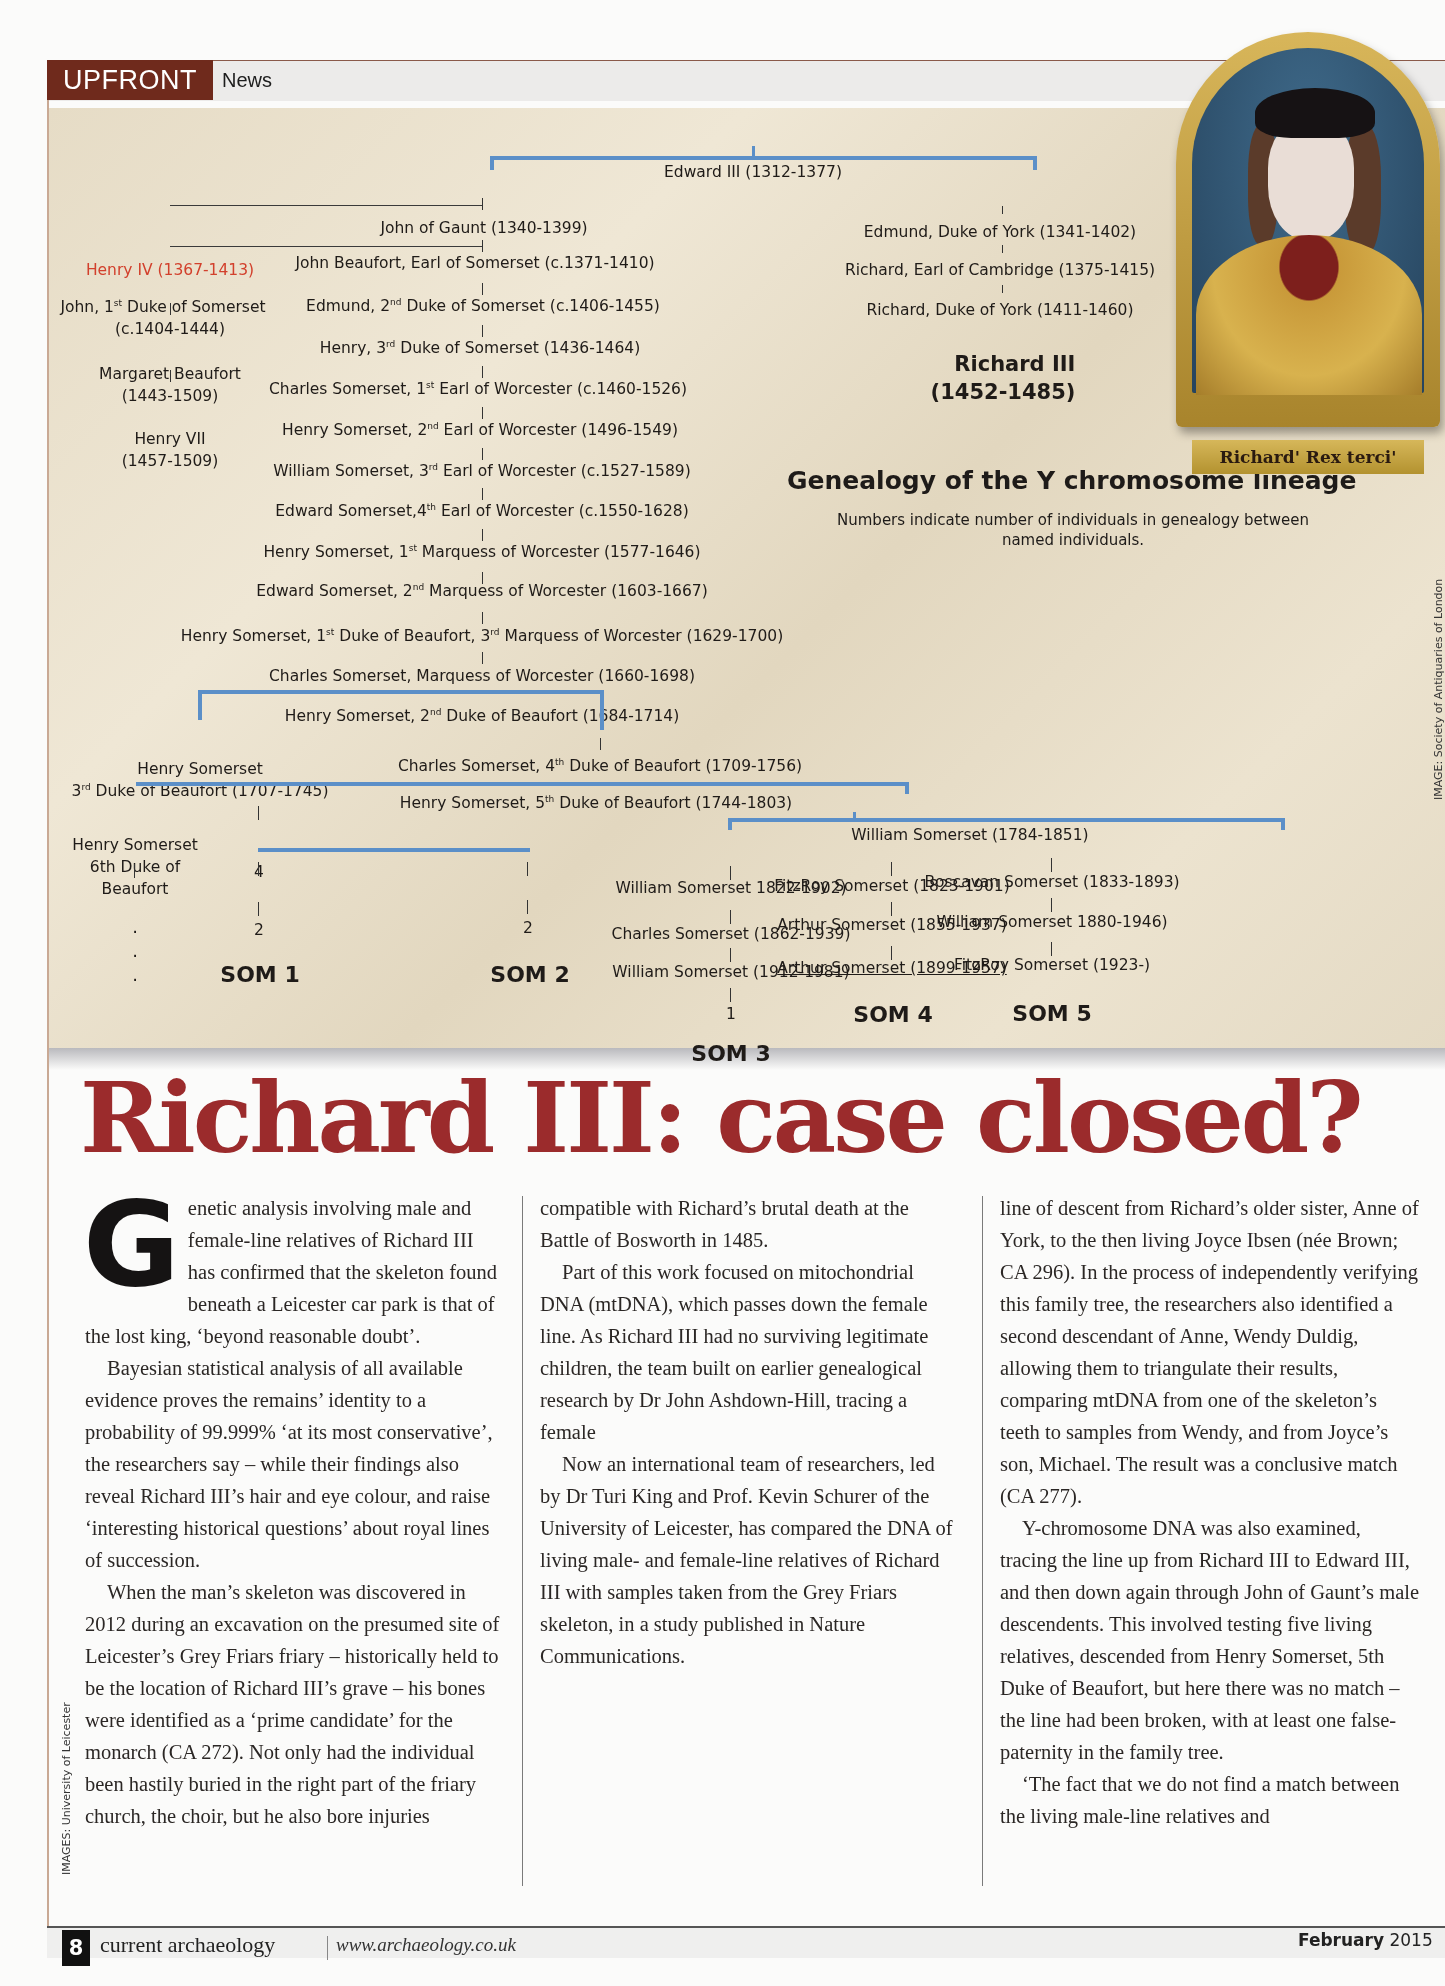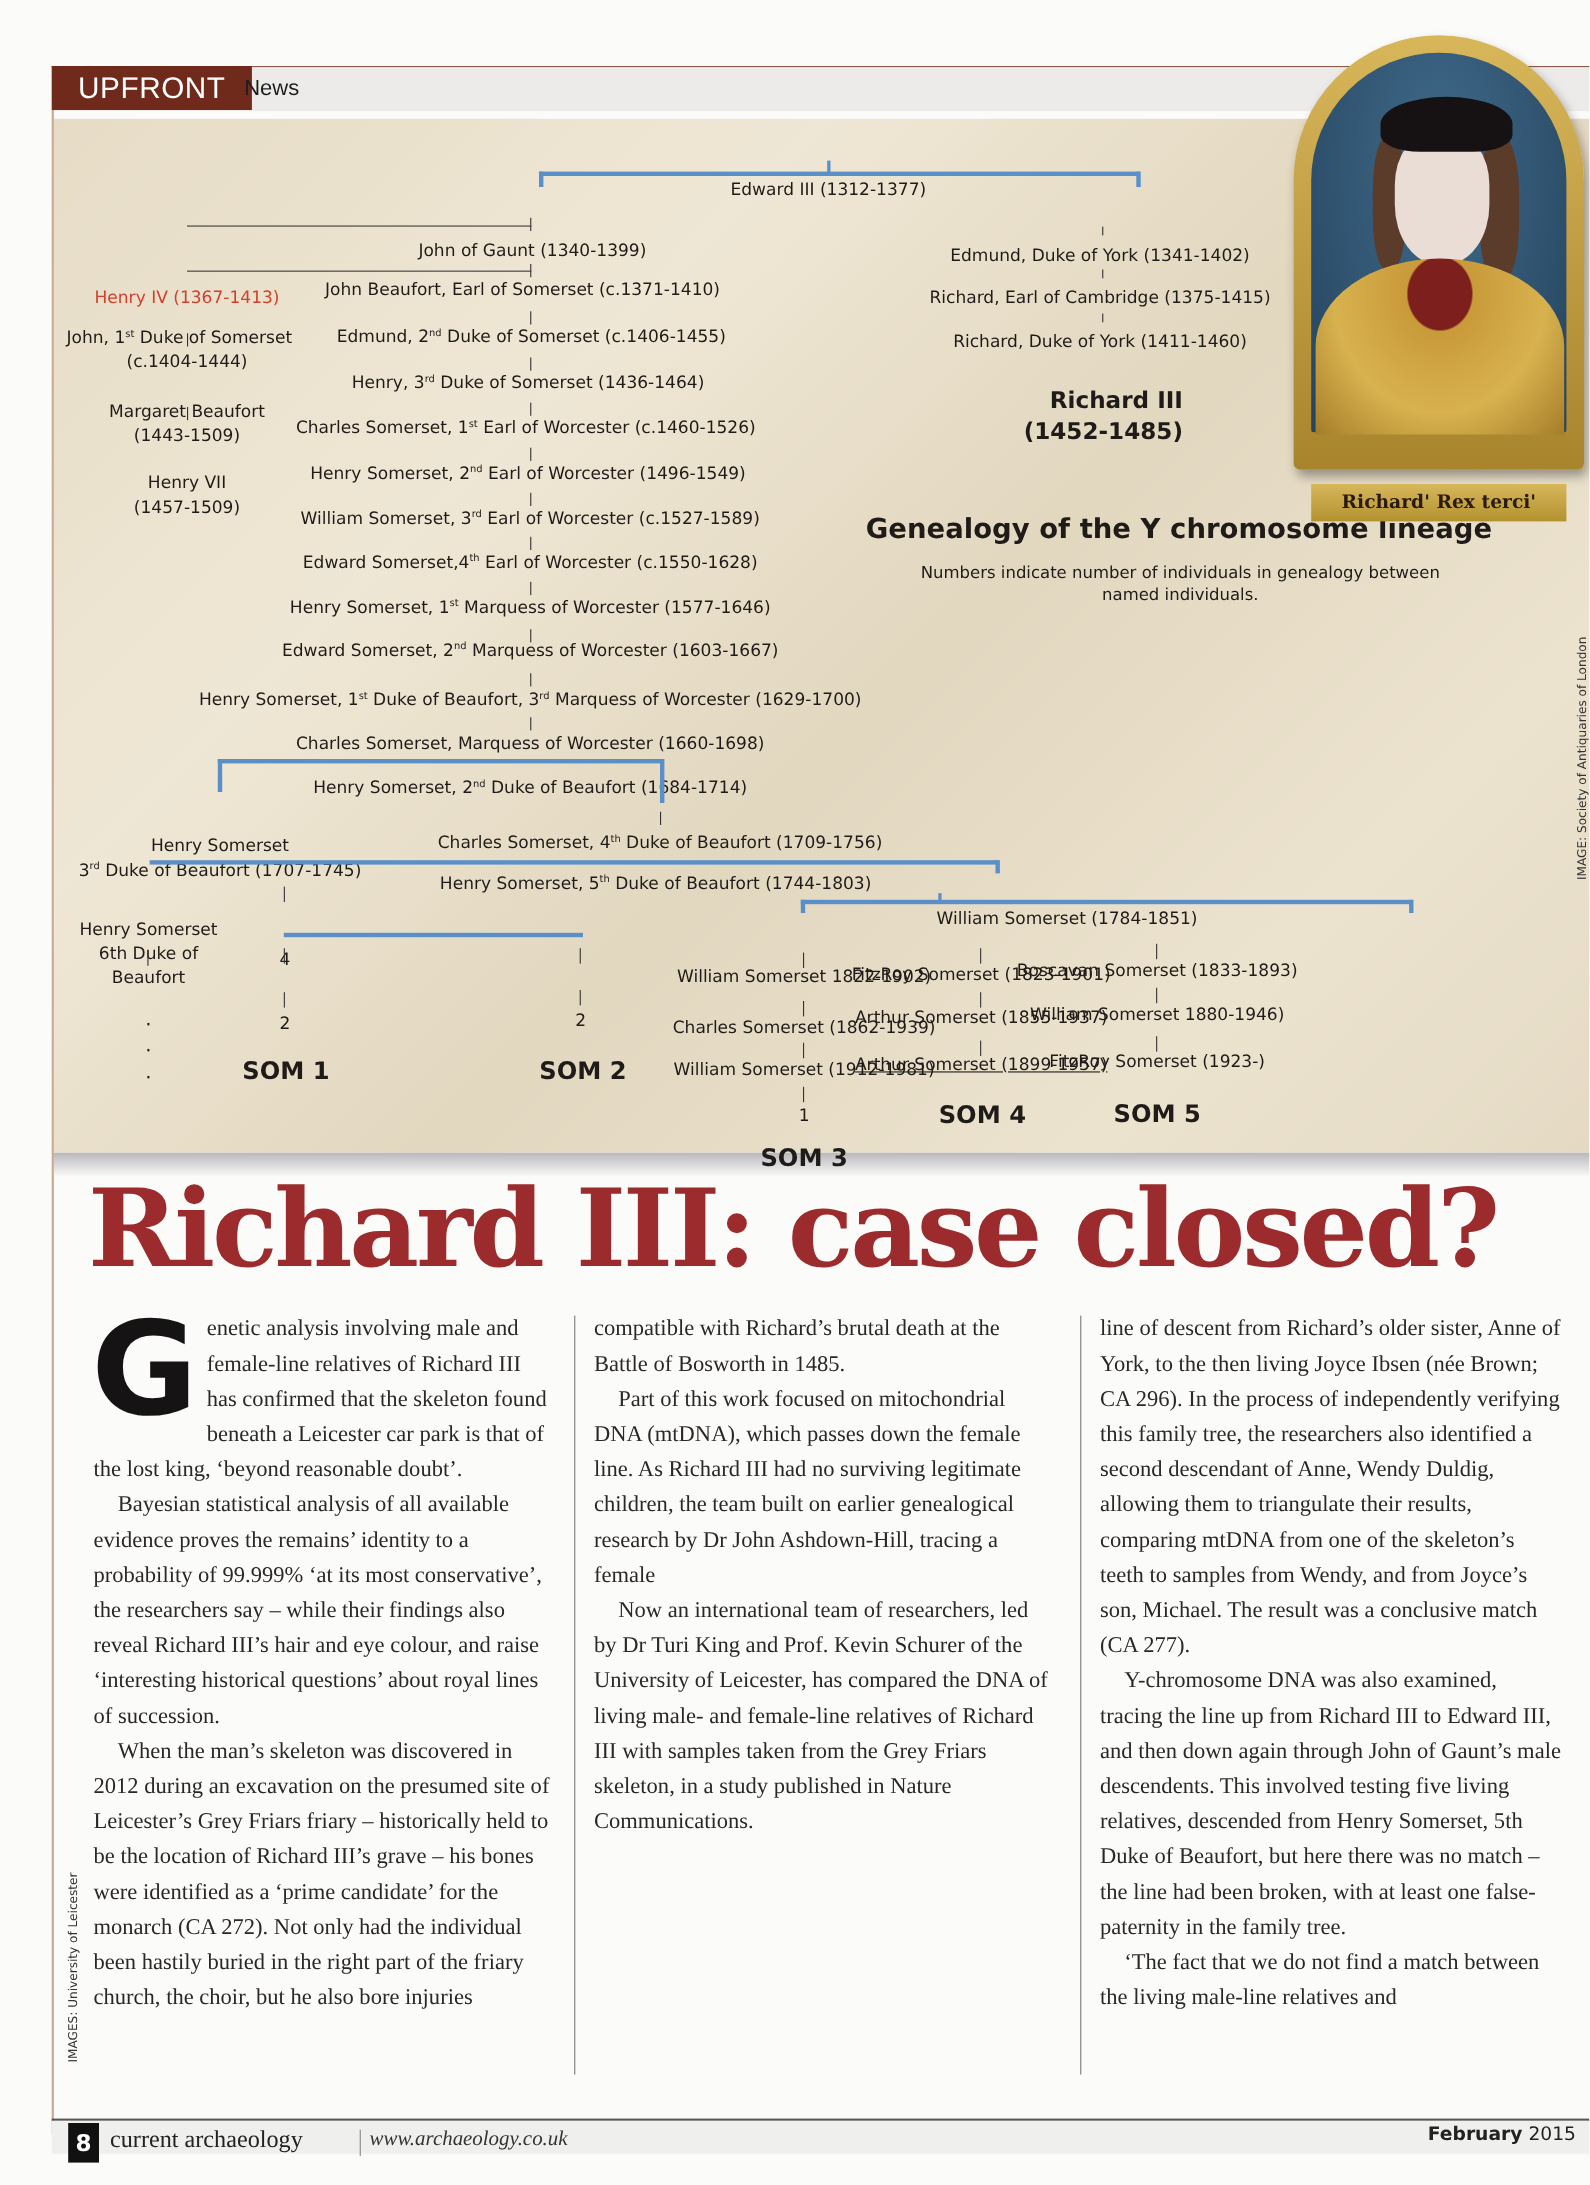--- a/index.html
+++ b/index.html
@@ -1,20 +1,20 @@
 <!DOCTYPE html>
 <html><head>
 <meta charset="utf-8">
 <style>
   html,body{margin:0;padding:0;background:#fbfbfa;}
   body{width:1445px;height:1986px;position:relative;overflow:hidden;font-family:"Liberation Serif",serif;color:#2a2624;}
   .abs{position:absolute;}
   
   #header-bar{left:47px;top:60px;width:1398px;height:40px;background:#ecebea;border-top:1px solid #8a5a4a;}
-  #upfront{left:47px;top:60px;height:40px;width:182px;background:#6f2a1c;color:#fff;font-family:"Liberation Sans",sans-serif;font-size:27px;line-height:40px;text-align:center;letter-spacing:.5px;}
+  #upfront{left:47px;top:60px;height:40px;width:166px;background:#6f2a1c;color:#fff;font-family:"Liberation Sans",sans-serif;font-size:27px;line-height:40px;text-align:center;letter-spacing:.5px;}
   #news{left:222px;top:60px;height:40px;line-height:40px;font-family:"Liberation Sans",sans-serif;font-size:20px;color:#1d1d1d;}
   #left-rule{left:47px;top:100px;width:2px;height:1840px;background:#c9a994;}
   
   #chart{left:49px;top:108px;width:1396px;height:940px;background:linear-gradient(135deg,#e6dcc6 0%,#efe7d5 30%,#e2d7bf 55%,#ece3cf 80%,#e4dac4 100%);}
   #chart-shadow{left:49px;top:1048px;width:1396px;height:22px;background:linear-gradient(#b9b9bd,#fbfbfa);}
   .g{position:absolute;font-family:"DejaVu Sans",sans-serif;font-size:15.5px;color:#1f1b18;white-space:nowrap;transform:translateX(-50%);text-align:right;line-height:20px;margin-top:40px;}
   .g sup{font-size:9px;vertical-align:6px;line-height:0;}
   .tick{position:absolute;width:1px;height:12px;background:#333;}
   .bl{position:absolute;background:#5b8fc8;}
   .thin{position:absolute;height:1px;background:#3a3a3a;}

